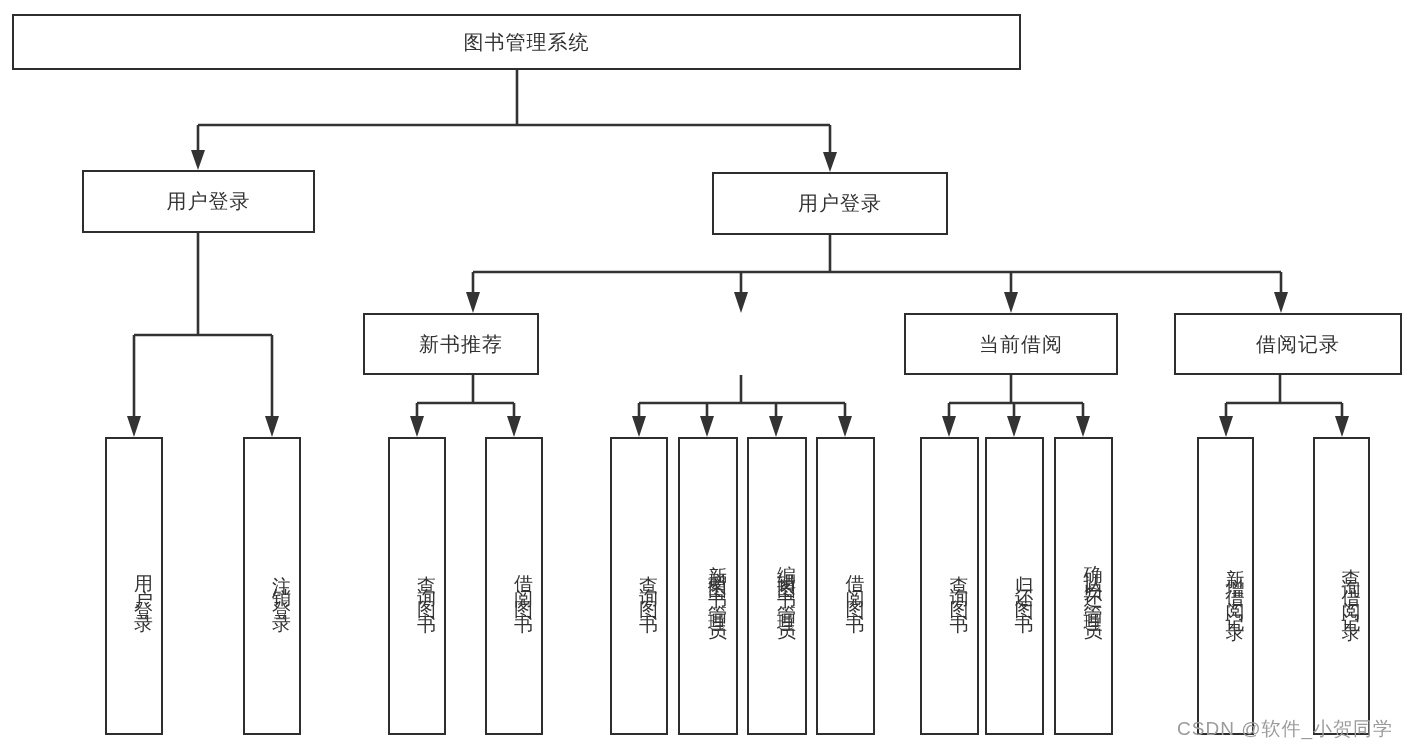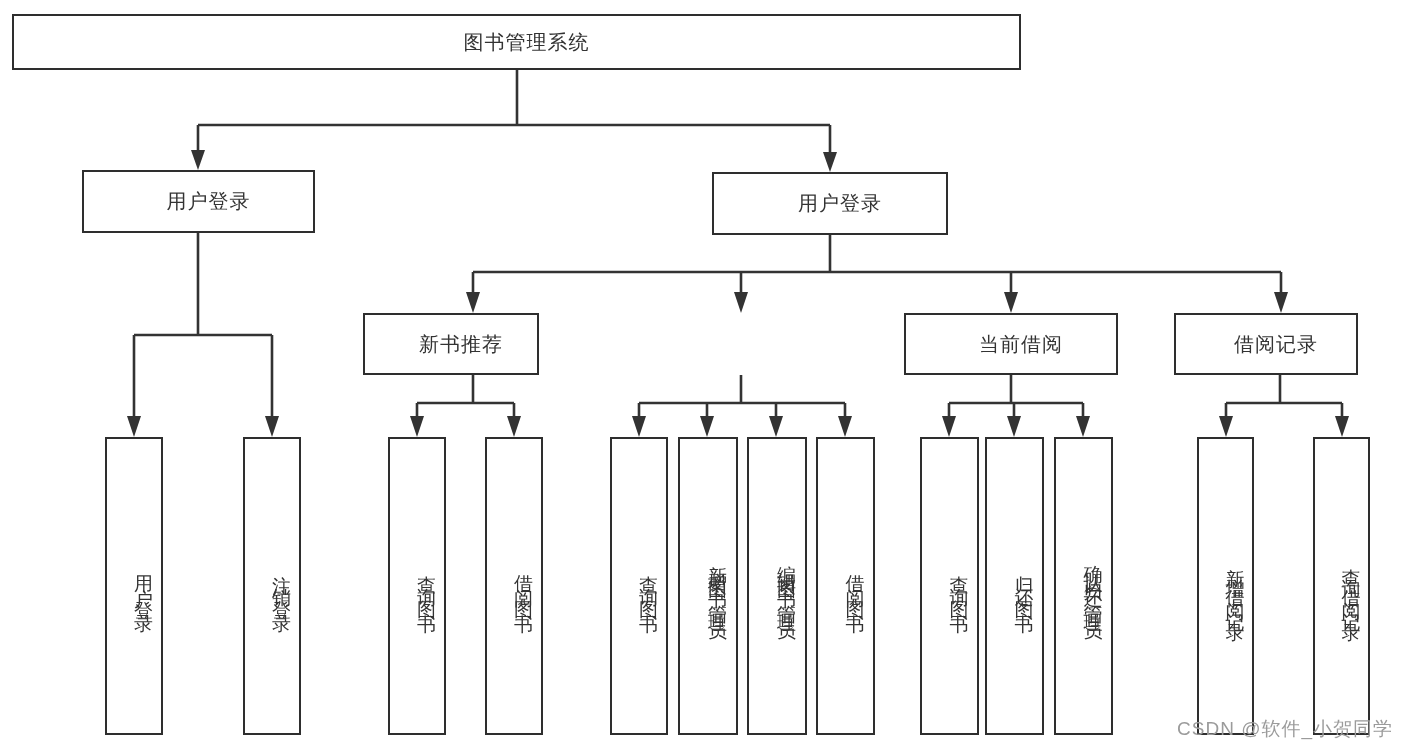--- a/index.html
+++ b/index.html
@@ -92,21 +92,21 @@
   <div class="box h" style="left:712px;top:172px;width:236px;height:63px;">
     <span>用户登录</span>
   </div>
 
   <div class="box h" style="left:363px;top:313px;width:176px;height:62px;">
     <span>新书推荐</span>
   </div>
   <div class="box h" style="left:904px;top:313px;width:214px;height:62px;">
     <span>当前借阅</span>
   </div>
-  <div class="box h" style="left:1174px;top:313px;width:184px;height:62px;">
+  <div class="box h" style="left:1174px;top:313px;width:228px;height:62px;">
     <span>借阅记录</span>
   </div>
 
   <div class="box v sp-wide" style="left:105px;top:437px;width:58px;height:298px;">
     <span>用户登录</span>
   </div>
   <div class="box v sp-wide" style="left:243px;top:437px;width:58px;height:298px;">
     <span>注销登录</span>
   </div>
 

